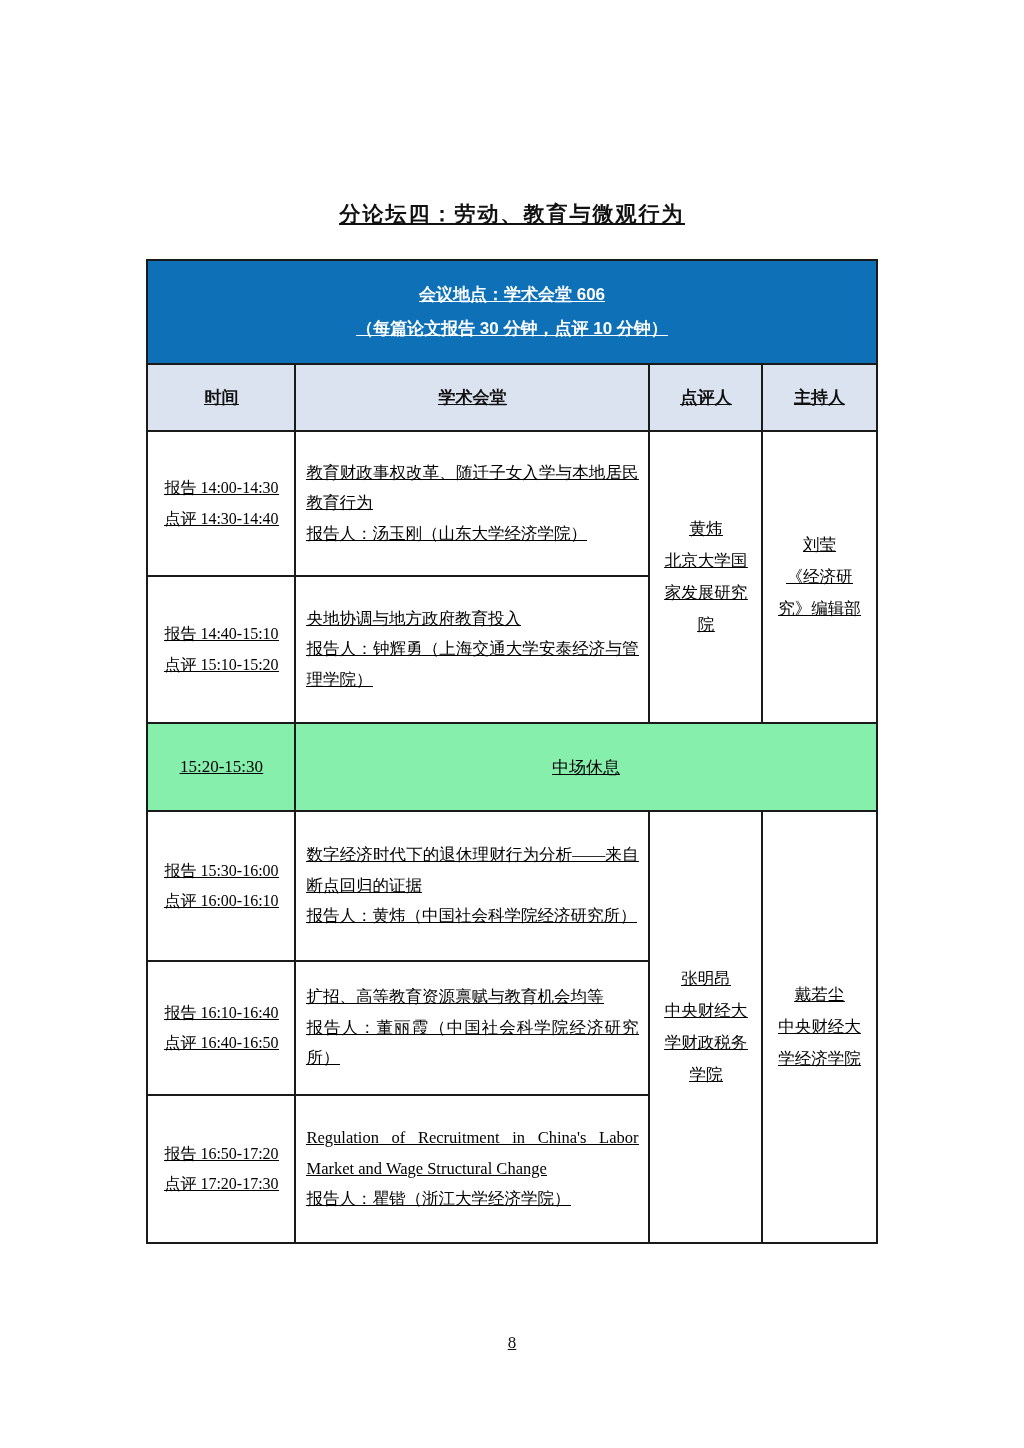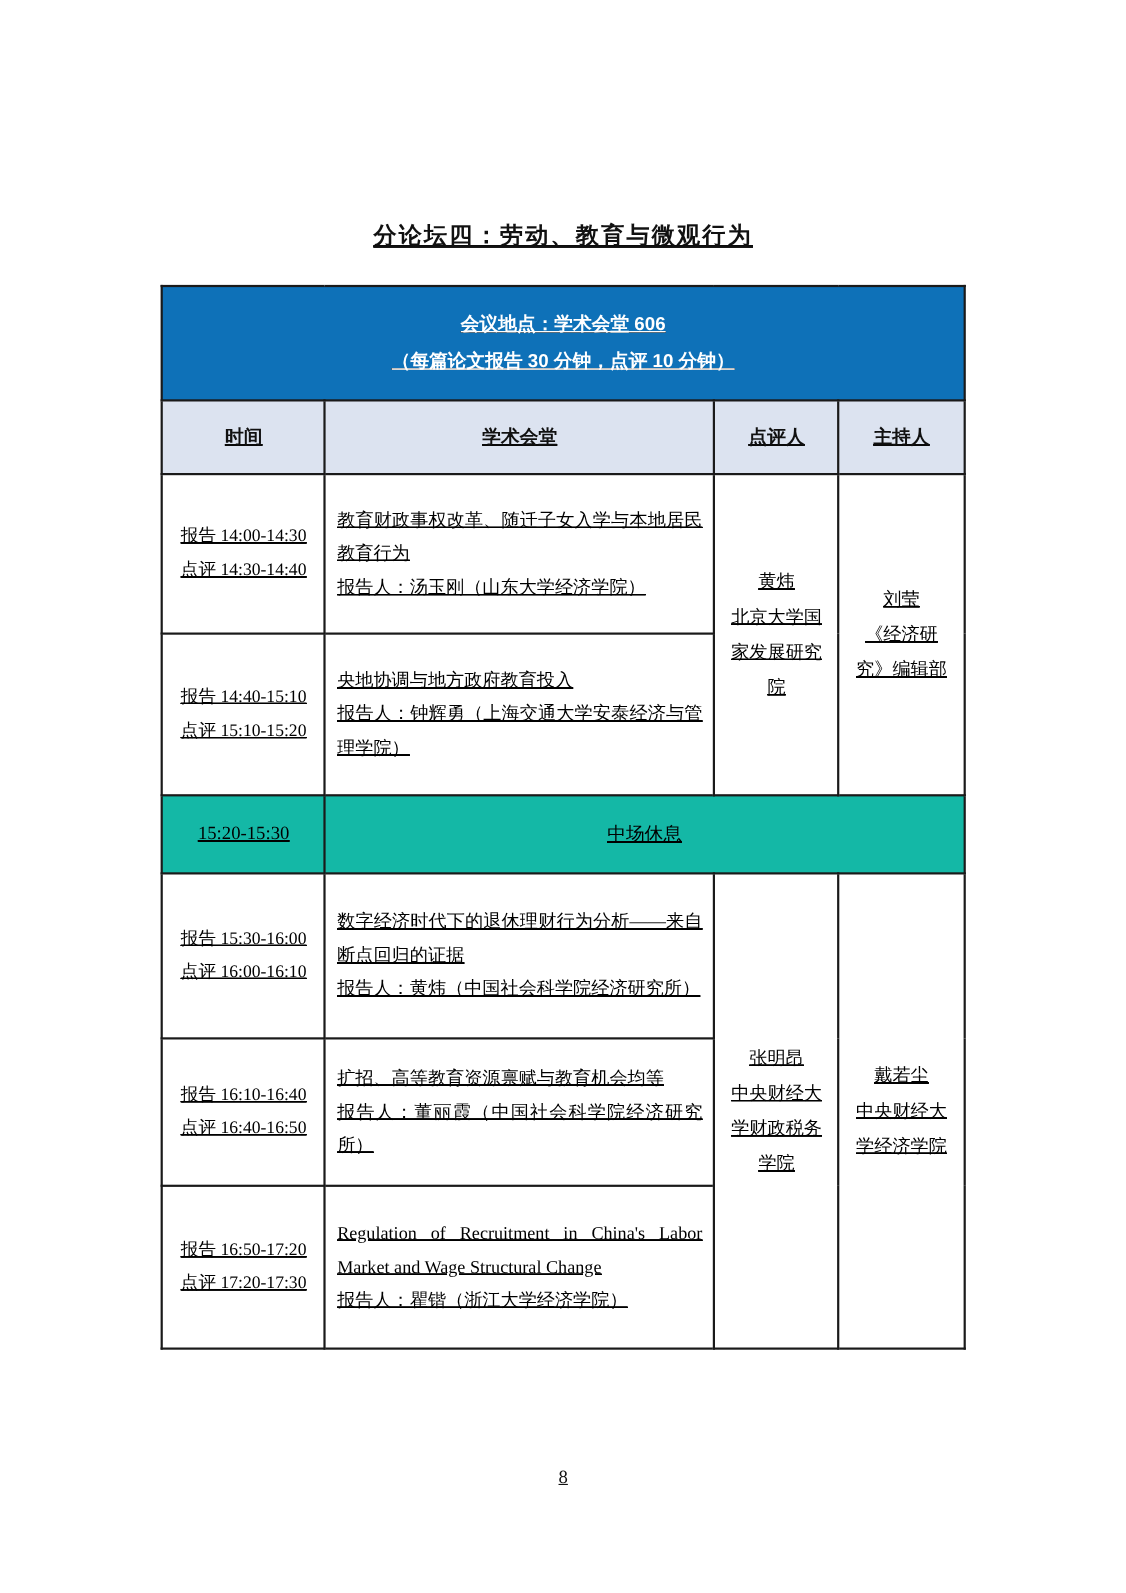--- a/index.html
+++ b/index.html
@@ -86,22 +86,22 @@
     padding: 0 8px;
   }
   tr.row-a td { height: 145px; }
   tr.row-b td { height: 147px; }
   tr.row-c td { height: 150px; }
   tr.row-d td { height: 134px; }
   tr.row-e td { height: 148px; }
 
   
   tr.break-row td {
-    height: 71px;
-    background: #14b8a6;
+    height: 88px;
+    background: #86efac;
     font-size: 17px;
   }
   tr.break-row td.break-label {
     text-align: center;
   }
 
   .page-number {
     position: absolute;
     left: 0; right: 0;
     top: 1333px;

